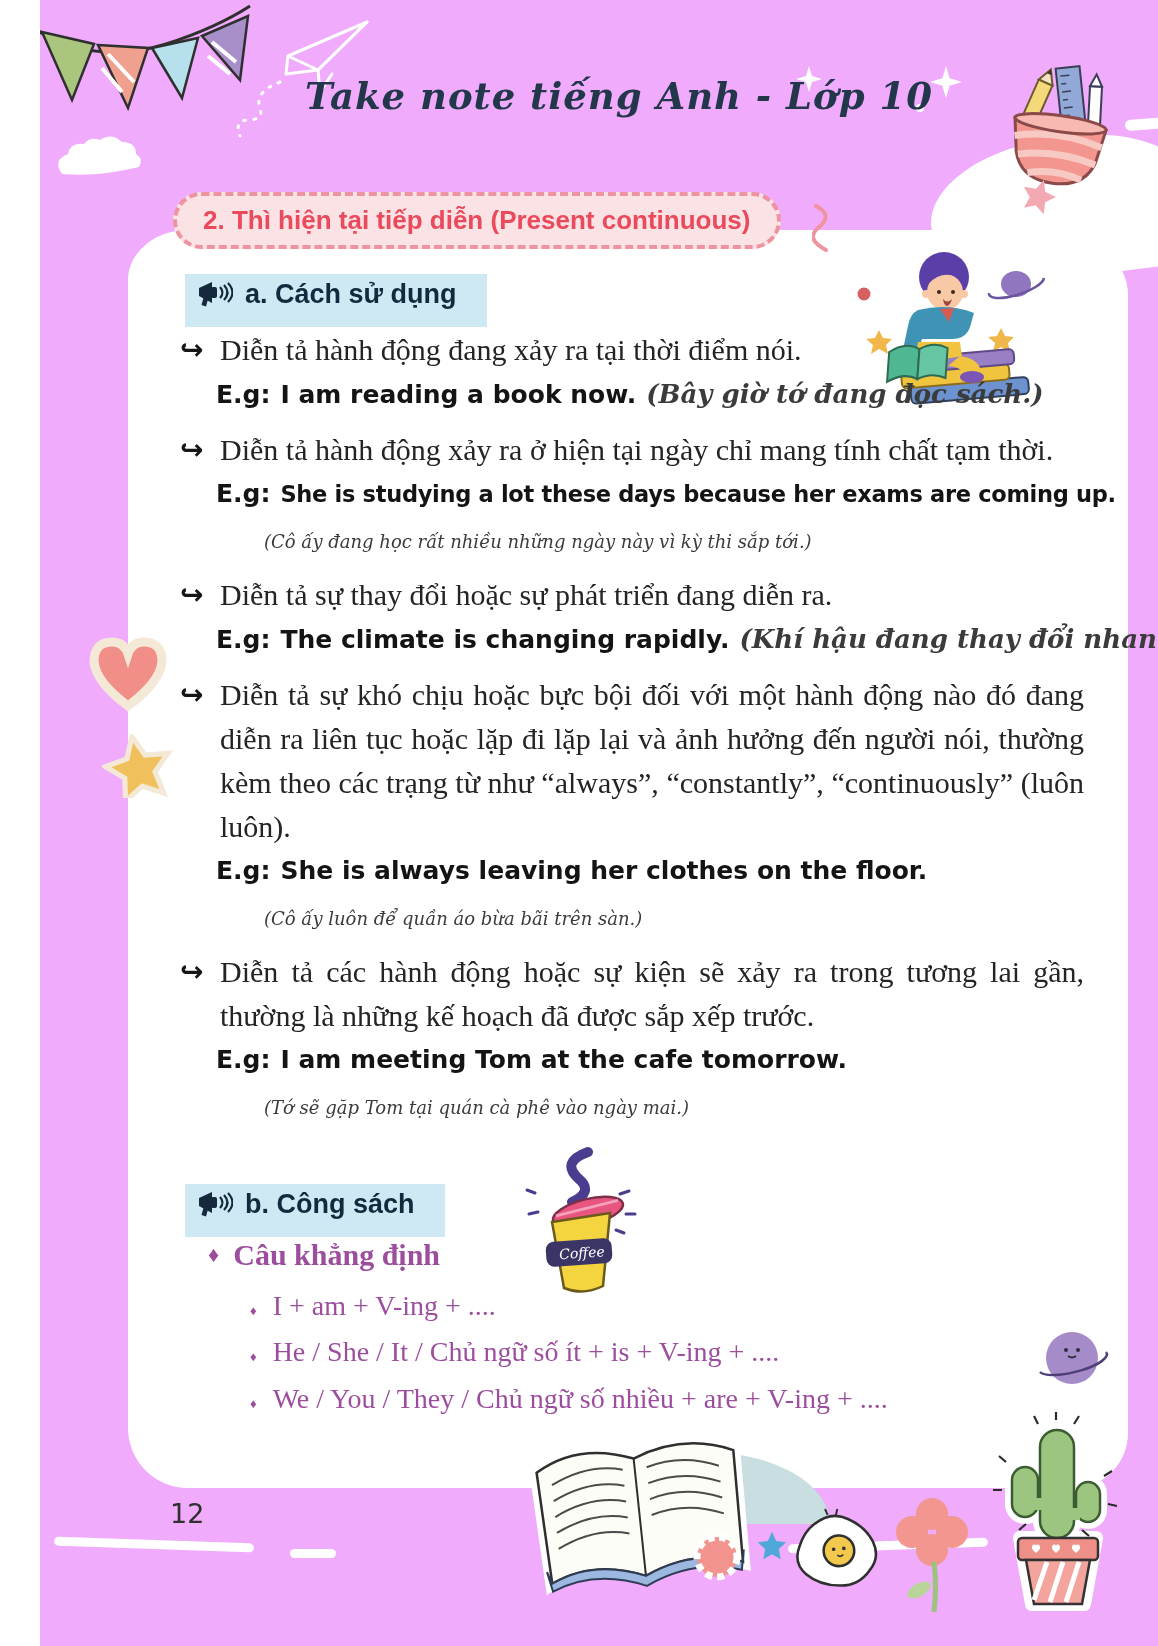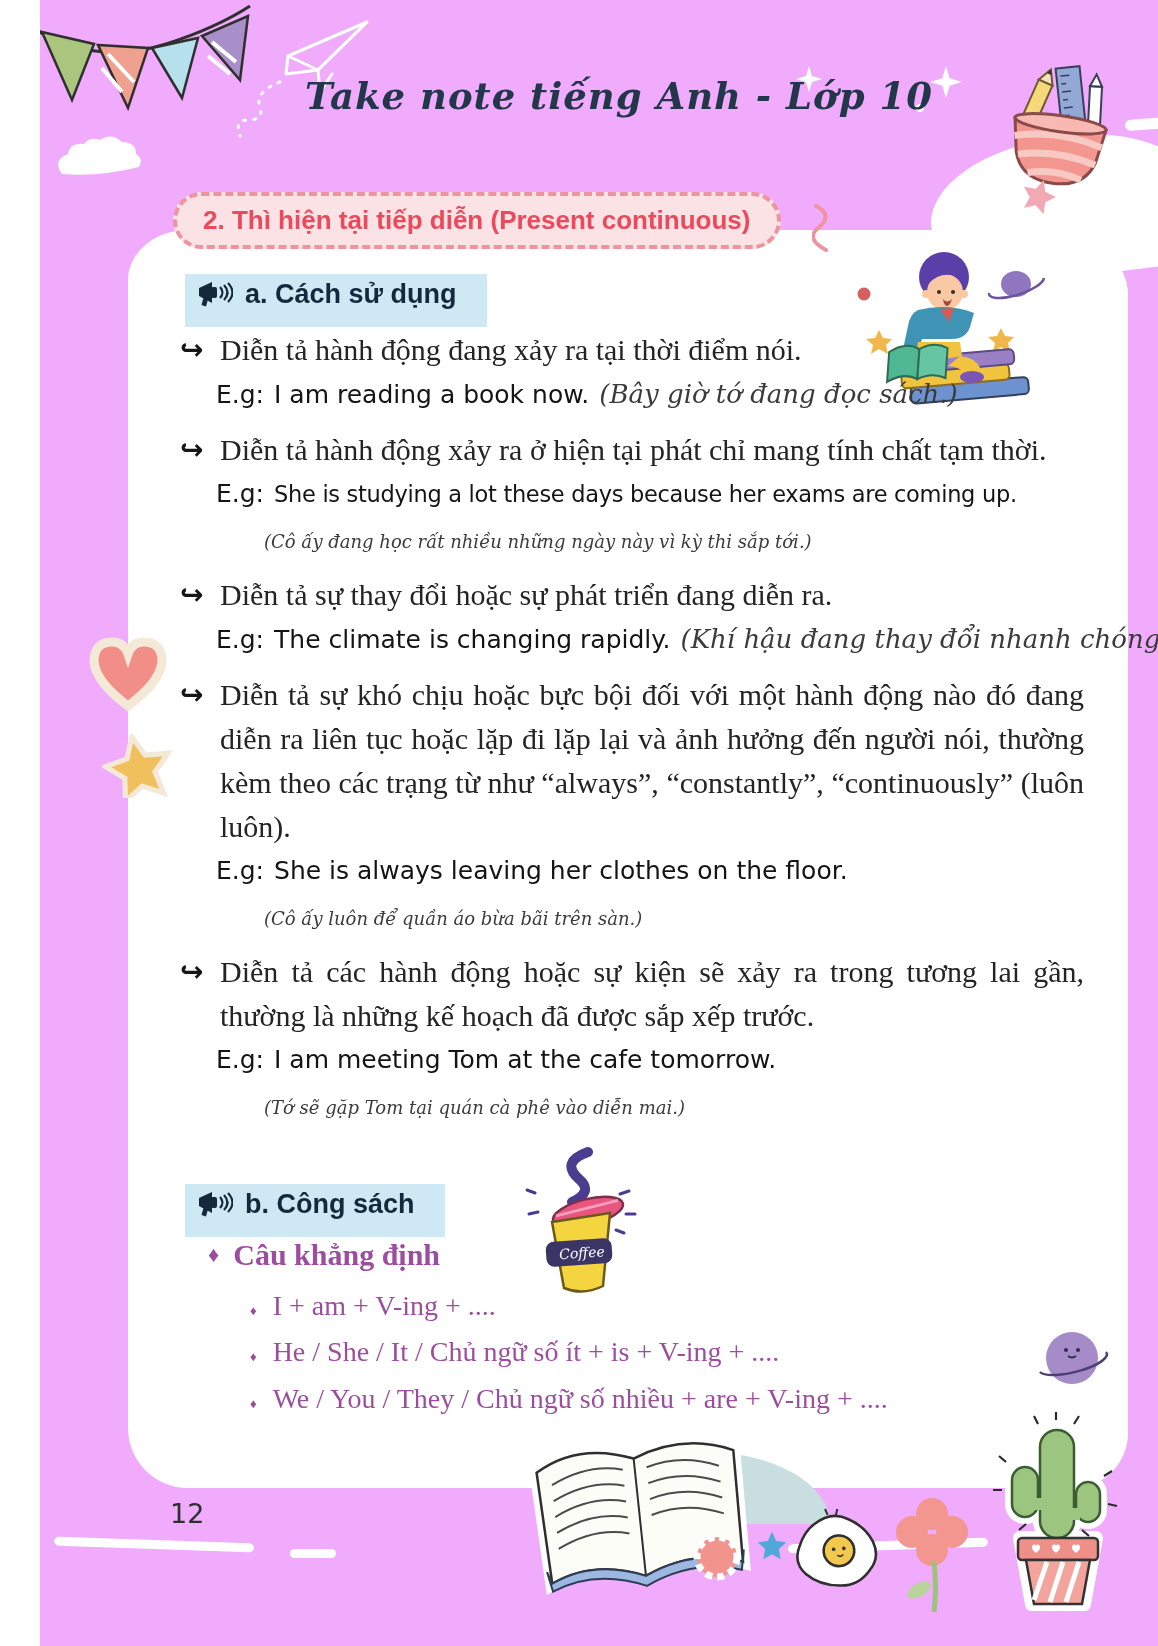--- a/index.html
+++ b/index.html
@@ -30,21 +30,21 @@
           padding:5px 30px 17px 12px;}
   .secbar .lbl{font-family:"Liberation Sans",sans-serif;font-weight:bold;font-size:27px;color:#13293e;}
 
   
   .content{position:absolute;left:140px;top:328px;width:905px;}
   .bullet{display:flex;gap:6px;margin-bottom:2px;}
   .bullet .arr{flex:none;width:34px;font-family:"DejaVu Sans",sans-serif;font-weight:bold;
                font-size:28px;color:#161616;line-height:44px;}
   .btxt{font-family:"Liberation Serif",serif;font-size:30px;line-height:44px;color:#242424;
         text-align:justify;width:864px;}
-  .eg{margin:2px 0 10px 36px;line-height:40px;white-space:nowrap;}
+  .eg{margin:2px 0 10px 36px;line-height:40px;white-space:nowrap;font-weight:bold;}
   .eg .lab,.eg .ex{font-family:"DejaVu Sans",sans-serif;font-size:25px;color:#141414;}
   .eg .lab{margin-right:10px;}
   .eg.long .ex{font-size:22.5px;letter-spacing:-0.3px;}
   .eg .tr-inline{font-family:"DejaVu Serif",serif;font-style:italic;font-size:26px;color:#3b3b3b;margin-left:10px;}
   .trans{margin:-4px 0 12px 84px;font-family:"DejaVu Serif",serif;font-style:italic;
          font-size:18px;color:#3b3b3b;line-height:38px;}
 
   
   .kd{position:absolute;left:168px;top:1238px;display:flex;align-items:center;gap:14px;}
   .kd .dia{color:#9c4d9d;font-size:22px;}
@@ -186,21 +186,21 @@
     <div class="bullet">
       <span class="arr">↪</span>
       <span class="btxt">Diễn tả hành động đang xảy ra tại thời điểm nói.</span>
     </div>
     <div class="eg">
       <span class="lab">E.g:</span><span class="ex">I am reading a book now.</span><span class="tr-inline">(Bây giờ tớ đang đọc sách.)</span>
     </div>
 
     <div class="bullet">
       <span class="arr">↪</span>
-      <span class="btxt">Diễn tả hành động xảy ra ở hiện tại phát chỉ mang tính chất tạm thời.</span>
+      <span class="btxt">Diễn tả hành động xảy ra ở hiện tại ngày chỉ mang tính chất tạm thời.</span>
     </div>
     <div class="eg long">
       <span class="lab">E.g:</span><span class="ex">She is studying a lot these days because her exams are coming up.</span>
     </div>
     <div class="trans">(Cô ấy đang học rất nhiều những ngày này vì kỳ thi sắp tới.)</div>
 
     <div class="bullet">
       <span class="arr">↪</span>
       <span class="btxt">Diễn tả sự thay đổi hoặc sự phát triển đang diễn ra.</span>
     </div>
@@ -217,21 +217,21 @@
     </div>
     <div class="trans">(Cô ấy luôn để quần áo bừa bãi trên sàn.)</div>
 
     <div class="bullet">
       <span class="arr">↪</span>
       <span class="btxt">Diễn tả các hành động hoặc sự kiện sẽ xảy ra trong tương lai gần, thường là những kế hoạch đã được sắp xếp trước.</span>
     </div>
     <div class="eg">
       <span class="lab">E.g:</span><span class="ex">I am meeting Tom at the cafe tomorrow.</span>
     </div>
-    <div class="trans">(Tớ sẽ gặp Tom tại quán cà phê vào diễn mai.)</div>
+    <div class="trans">(Tớ sẽ gặp Tom tại quán cà phê vào ngày mai.)</div>
   </div>
 
   <svg class="deco" style="left:44px;top:630px" width="88" height="88" viewBox="0 0 88 88">
     <path d="M44,76 Q12,52 10,32 Q10,12 28,12 Q40,12 44,24 Q48,12 60,12 Q78,12 78,32 Q76,52 44,76z" fill="#f28e88" stroke="#f4e9d6" stroke-width="9"></path>
   </svg>
   <svg class="deco" style="left:62px;top:734px" width="72" height="64" viewBox="0 0 70 62">
     <path d="M35,2 l9,20 22,3 -16,15 4,22 -19,-11 -19,11 4,-22 -16,-15 22,-3z" fill="#f0c05c" stroke="#f4e9d6" stroke-width="5" transform="rotate(-12 35 31)"></path>
   </svg>
 
   <div class="secbar" style="left:145px;top:1184px;">

